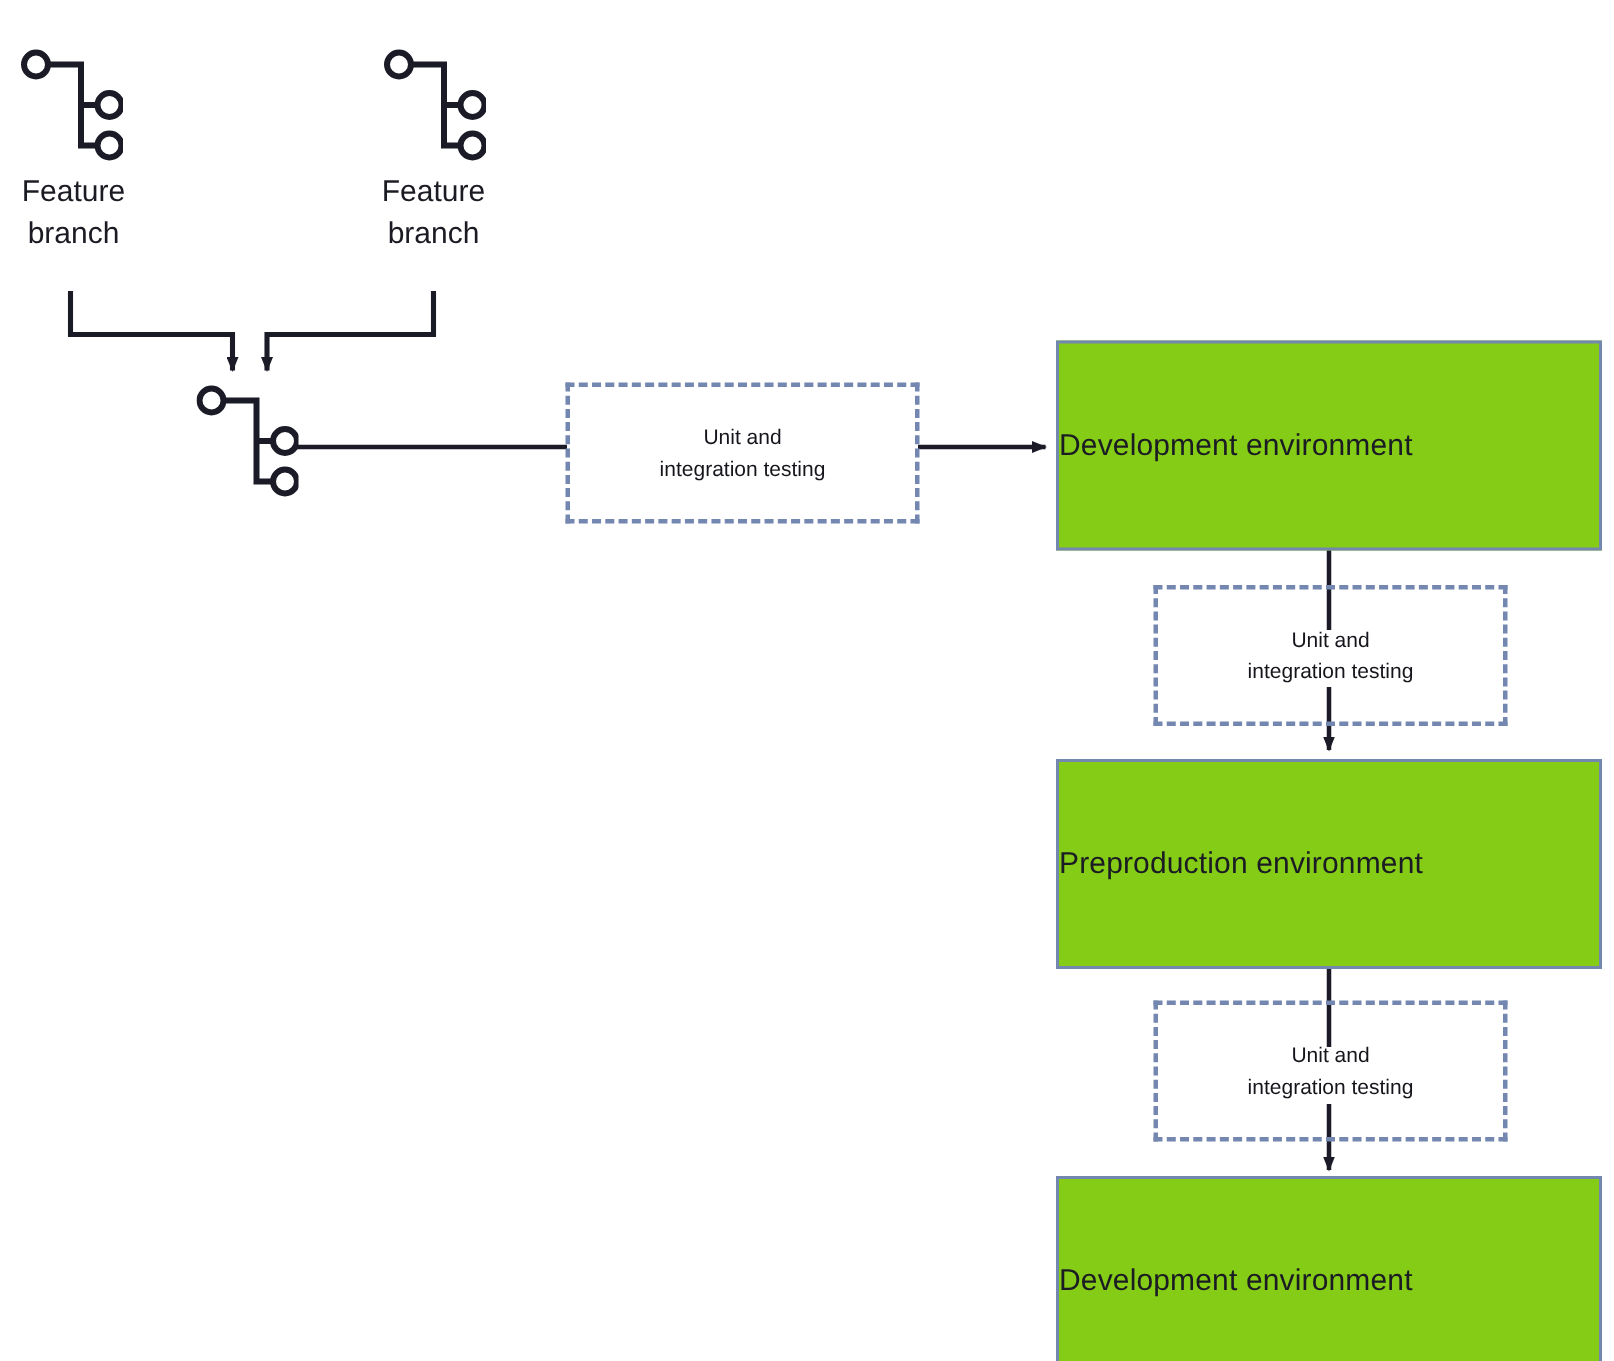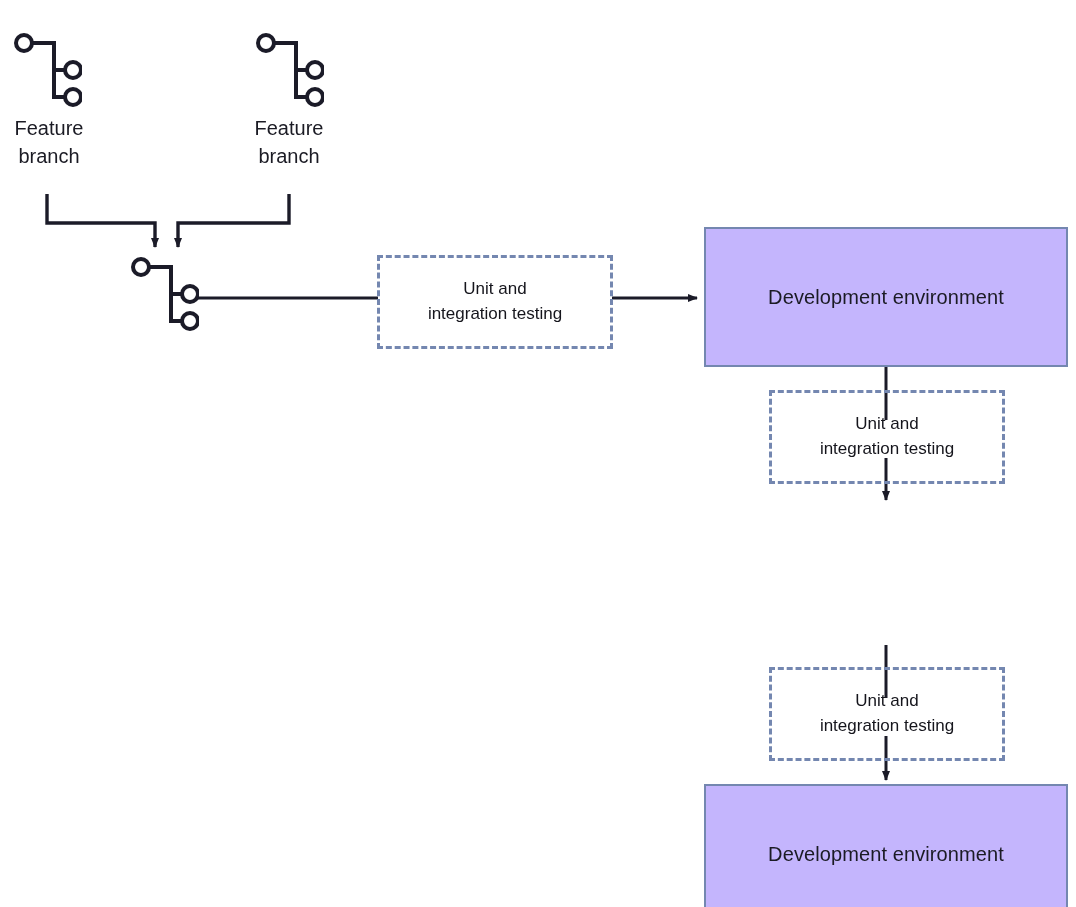--- a/index.html
+++ b/index.html
@@ -22,43 +22,42 @@
     position: absolute;
     left: 0;
     top: 0;
     width: 1076px;
     height: 907px;
   }
   .env-box {
     position: absolute;
     box-sizing: border-box;
     border: 2px solid #7487b0;
-    background: #c4b5fd;
+    background: #84cc16;
     display: flex;
     align-items: center;
-    justify-content: center;
   }
   .env-box-label {
     font-size: 20px;
     color: #1b1b24;
     font-family: "Liberation Sans", sans-serif;
     letter-spacing: 0.1px;
     white-space: nowrap;
   }
   .test-box {
     position: absolute;
     box-sizing: border-box;
     border: 3px dashed #7487b0;
     background: transparent;
     display: flex;
     align-items: center;
     justify-content: center;
   }
   .test-box-label {
-    font-size: 17px;
+    font-size: 14px;
     color: #15151c;
     font-family: "Liberation Sans", sans-serif;
     text-align: center;
     line-height: 1.47;
     white-space: pre-line;
   }
   .branch-label {
     position: absolute;
     font-size: 20px;
     color: #1b1b24;
@@ -156,18 +155,21 @@
 
   <div class="test-box" style="left:769px; top:639px; width:236px; height:94px;">
     <span class="test-box-label">Unit and
 integration testing</span>
   </div>
 
   <div class="env-box" style="left:704px; top:199px; width:364px; height:140px;">
     <span class="env-box-label">Development environment</span>
   </div>
 
+  <div class="env-box" style="left:704px; top:478px; width:364px; height:140px;">
+    <span class="env-box-label">Preproduction environment</span>
+  </div>
 
   <div class="env-box" style="left:704px; top:756px; width:364px; height:140px;">
     <span class="env-box-label">Development environment</span>
   </div>
 
 </div>
 
 </body></html>

